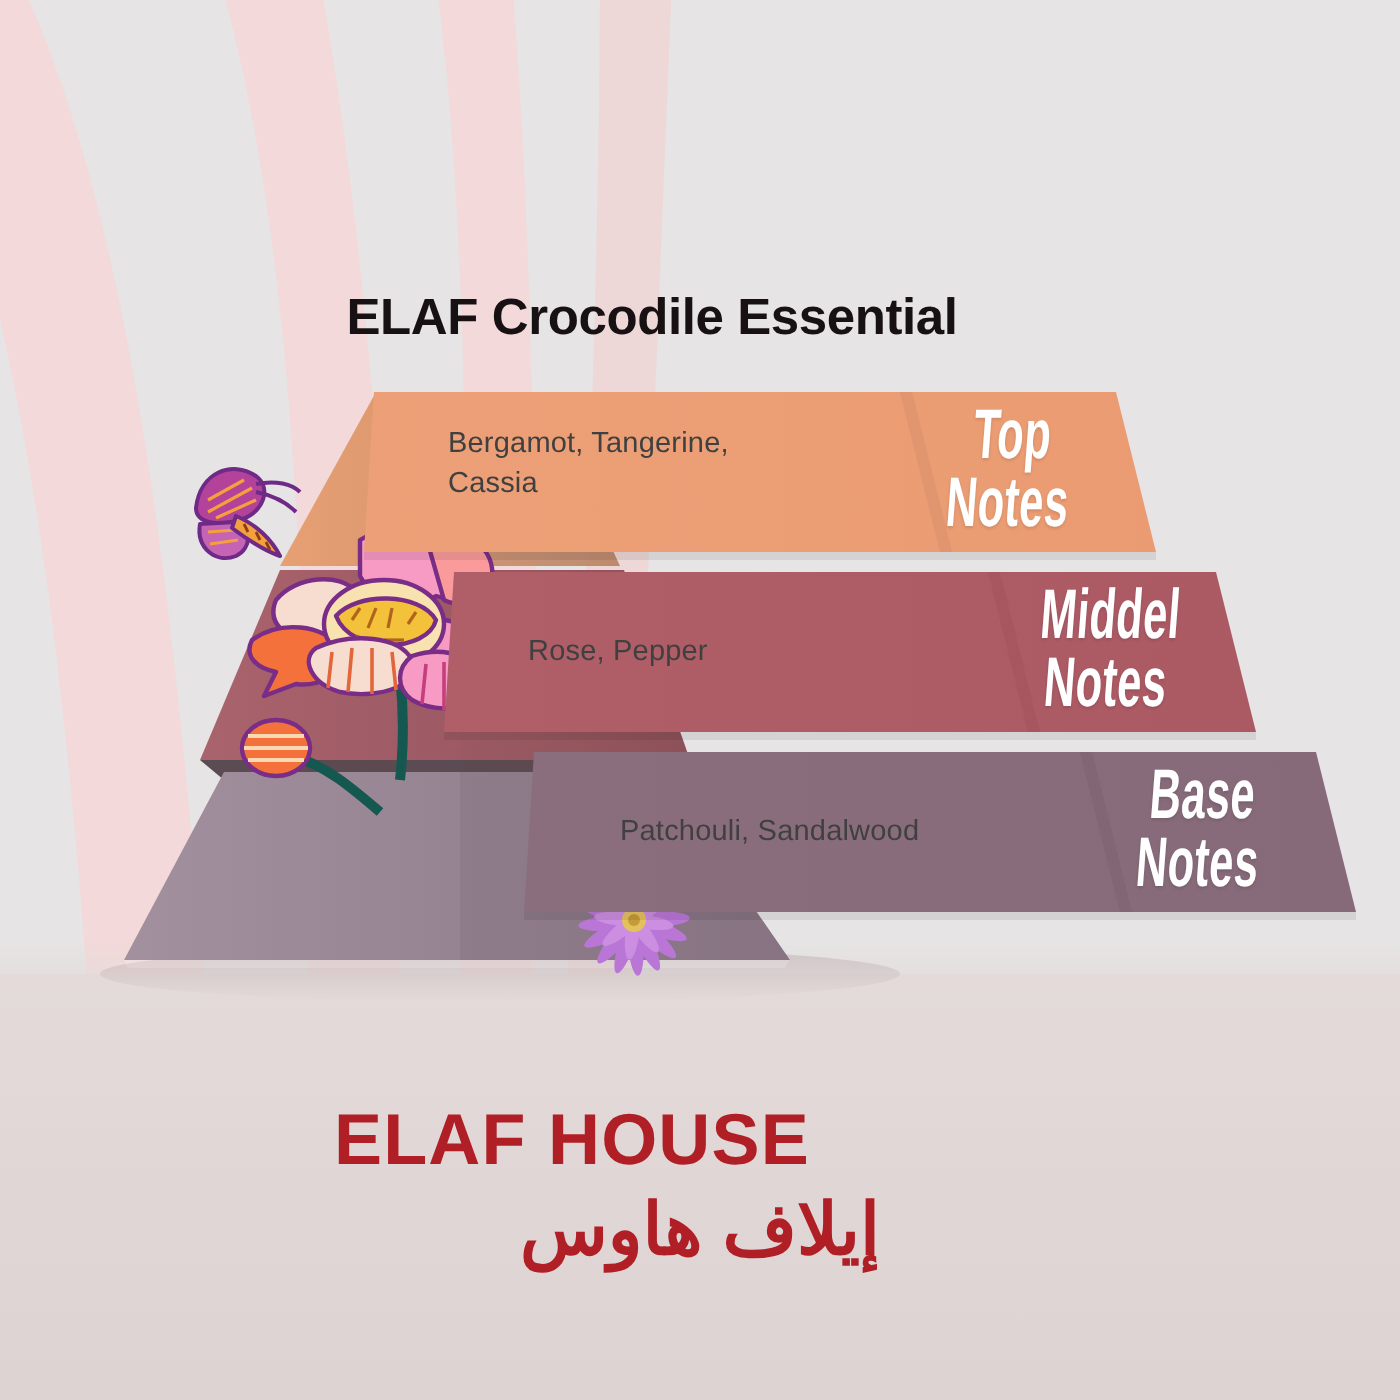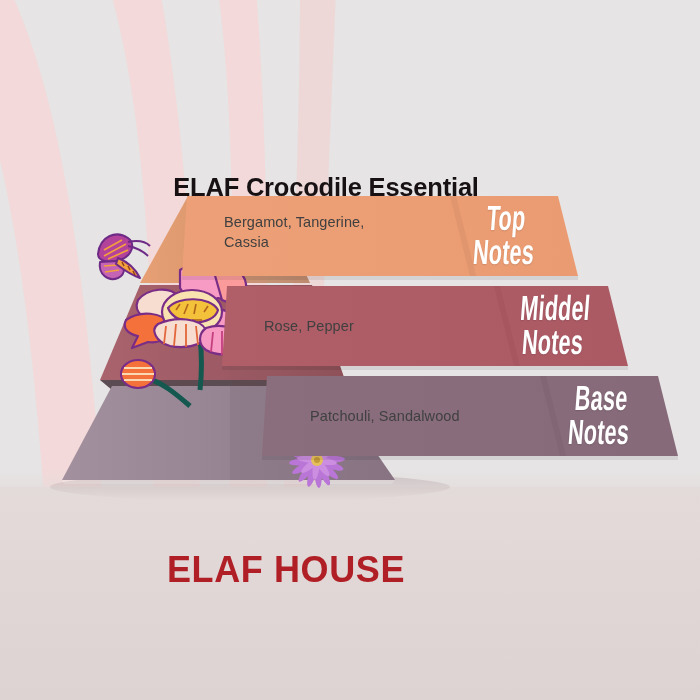--- a/index.html
+++ b/index.html
@@ -34,21 +34,20 @@
 
   
   .title{
     position:absolute;left:0;top:145px;width:652px;
     text-align:center;
     font-size:25.5px;
     font-weight:700;
     letter-spacing:-0.2px;
     color:#181113;
     white-space:nowrap;
-    margin-top:28px;
   }
 
   
   .pyramid{position:absolute;left:0;top:0;width:700px;height:700px;}
 
   
   .banner{
     position:absolute;
     color:#ffffff;
   }
@@ -333,14 +332,15 @@
     <path d="M 278 4 L 298 84 L 304 84 L 284 4 Z" fill="#7e6373" opacity=".6"></path>
     <path d="M 0 84 L 416 84 L 416 88 L 0 88 Z" fill="#00000014"></path>
   </svg>
   <div class="banner" style="left:262px;top:372px;width:420px;height:92px;">
     <div class="ingr" style="left:48px;top:34px;width:230px;">Patchouli, Sandalwood</div>
     <div class="notelabel" style="left:268px;top:9px;width:140px;">Base
 Notes</div>
   </div>
 
   <div class="brand-en">ELAF HOUSE</div>
+  <div class="brand-ar">إيلاف هاوس</div>
 
 </div>
 
 </body></html>

